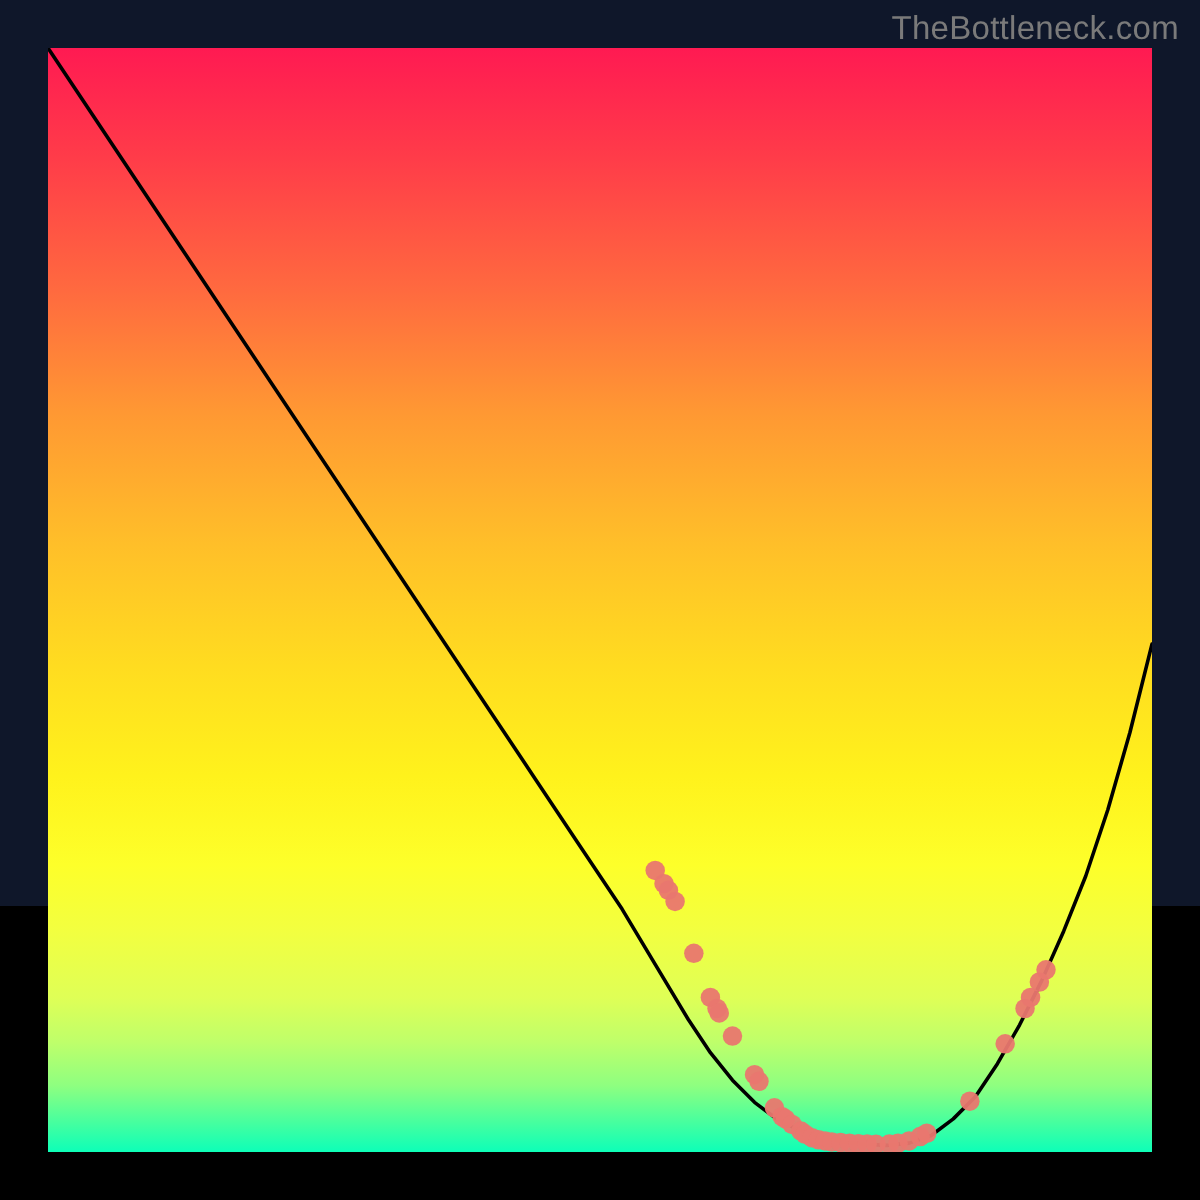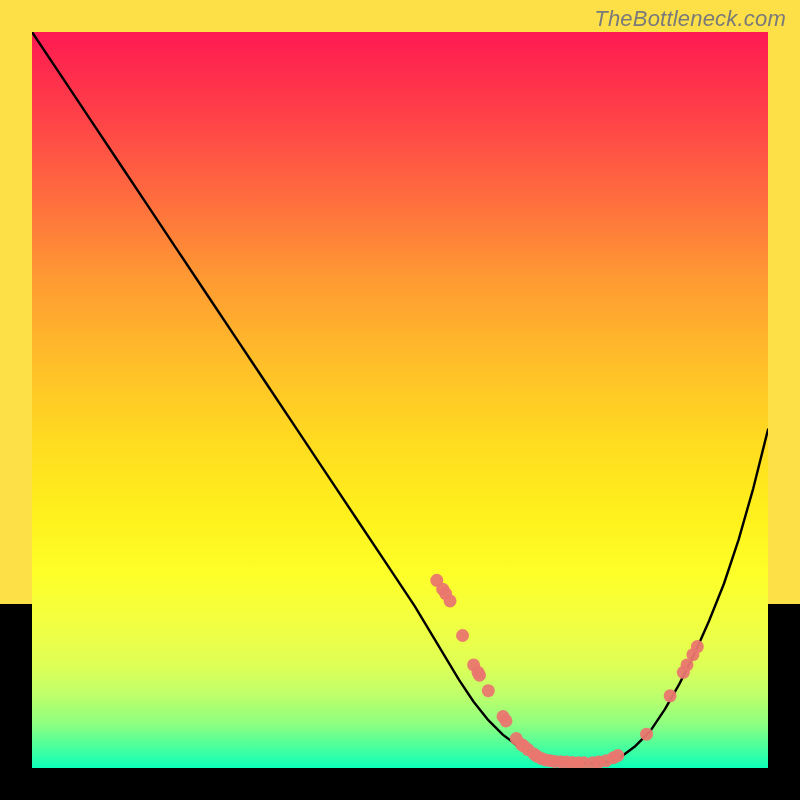--- a/index.html
+++ b/index.html
@@ -1,17 +1,17 @@
 <!DOCTYPE html>
 <html><head>
 <meta charset="utf-8">
 <style>
   * { margin: 0; padding: 0; box-sizing: border-box; }
   html, body { width: 800px; height: 800px; background: #000; overflow: hidden; }
-  .wrap { position: relative; width: 800px; height: 604px; background: #fde047; font-style: italic; }
+  .wrap { position: relative; width: 800px; height: 604px; background: #0f172a; }
   .watermark {
     position: absolute; top: 6px; right: 14px;
     font-family: Arial, Helvetica, sans-serif;
     font-size: 22px; color: #7a7a7a; letter-spacing: 0.2px;
     font-weight: 500;
   }
   .plot {
     position: absolute; left: 32px; top: 32px;
     width: 736px; height: 736px;
   }

